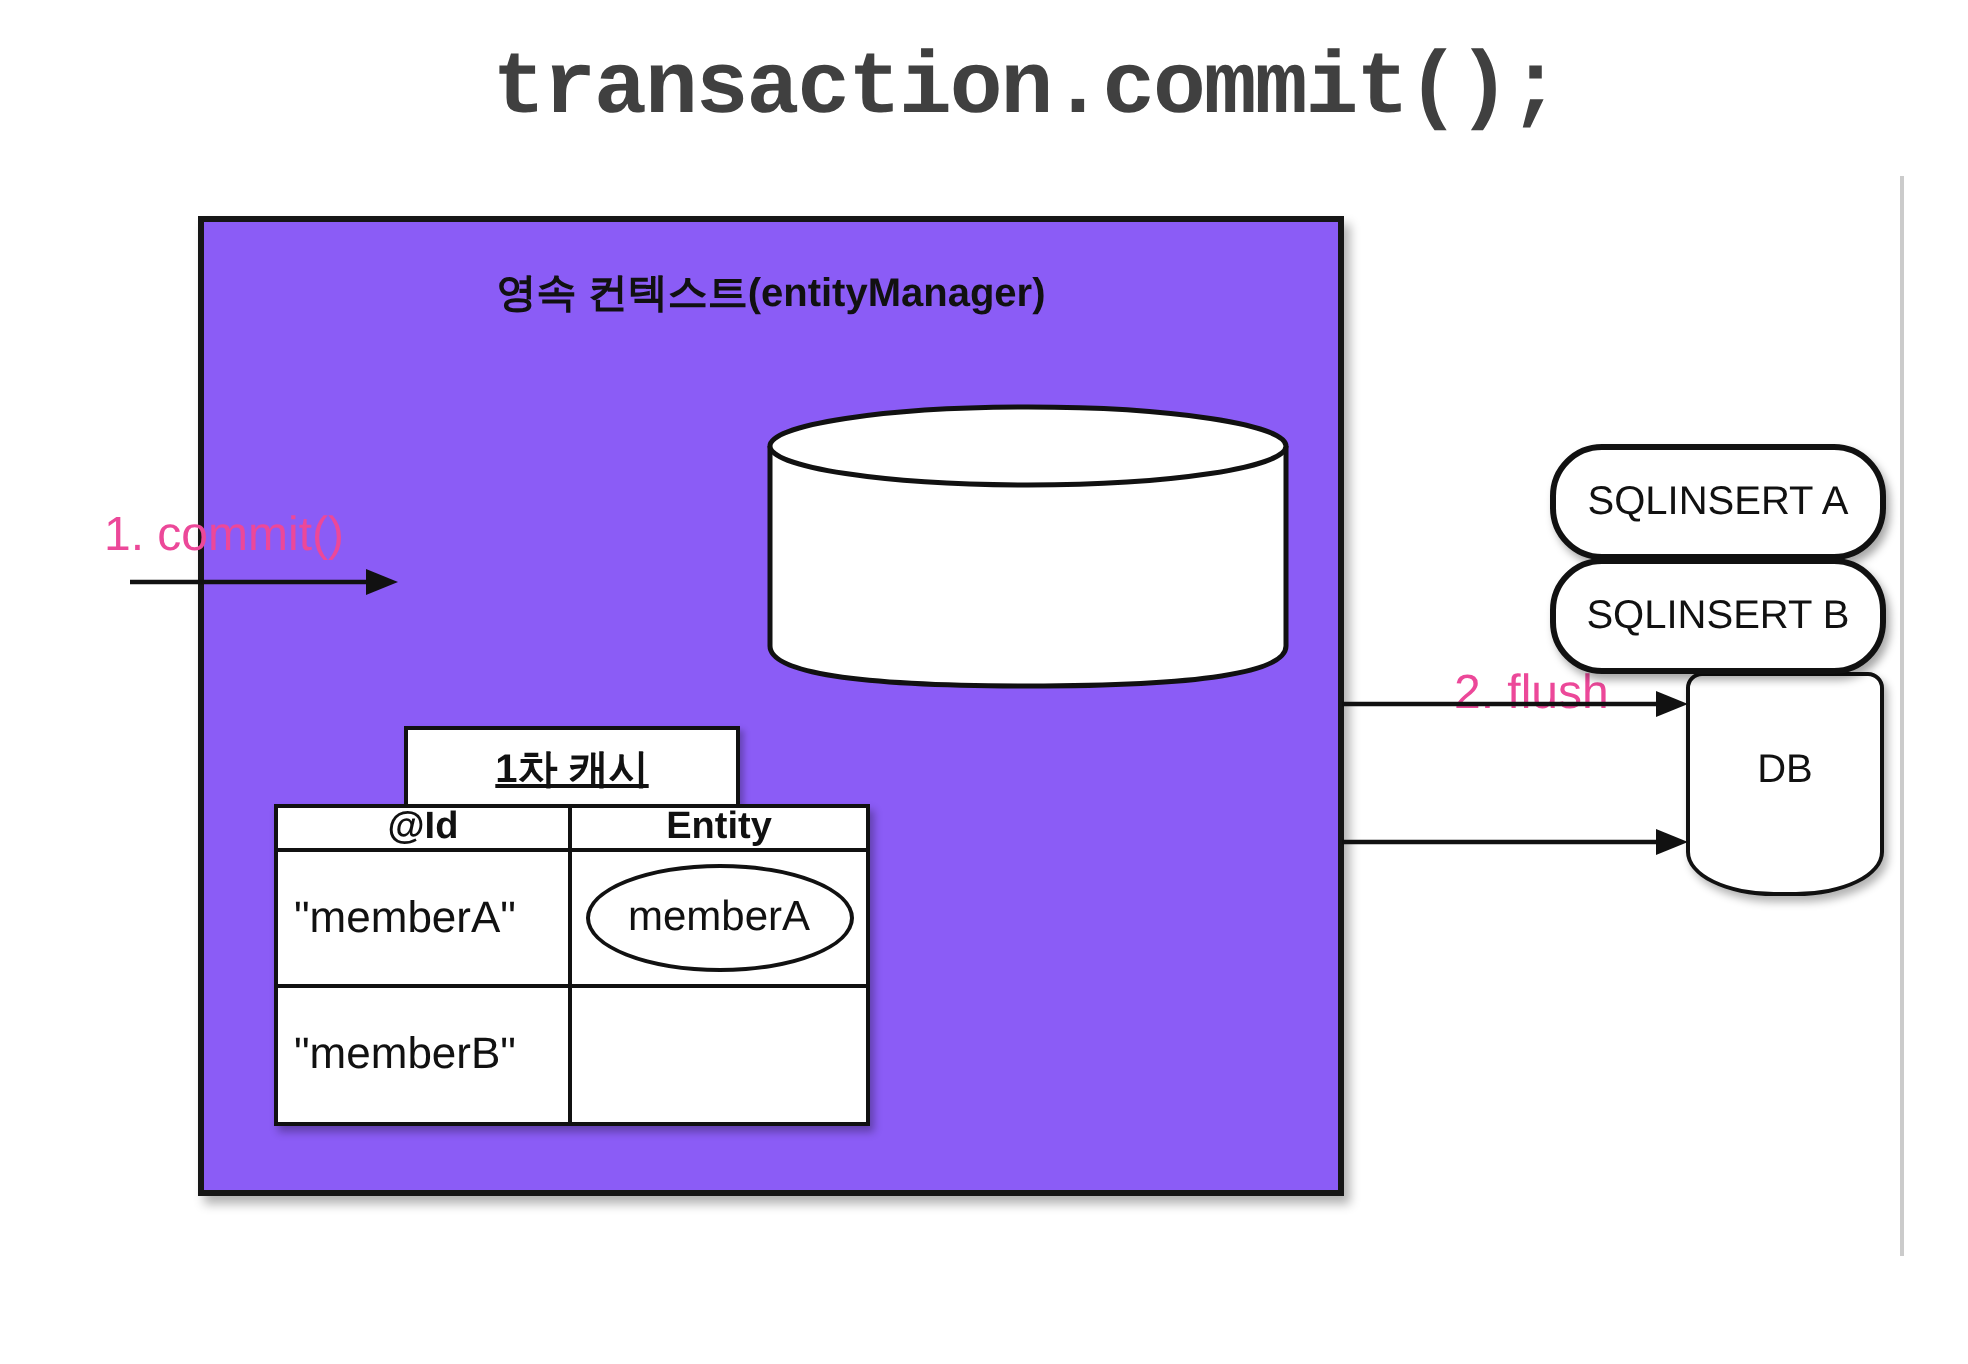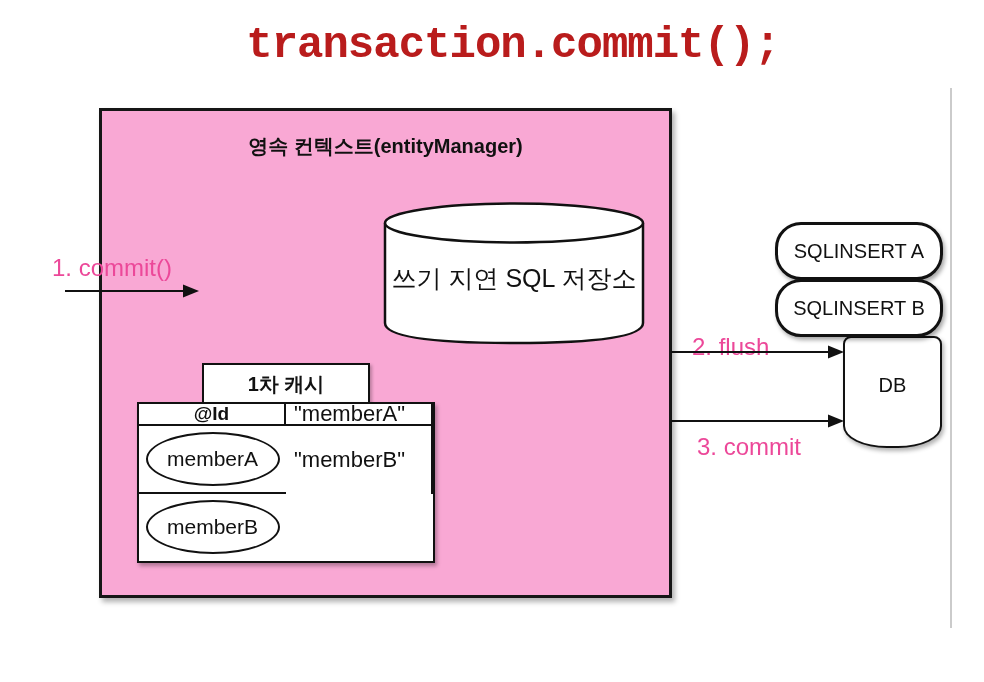--- a/index.html
+++ b/index.html
@@ -15,31 +15,31 @@
   }
   .abs { position: absolute; }
 
   .title {
     left: 42px; top: 20px; width: 942px;
     text-align: center;
     font-family: "Liberation Mono", "DejaVu Sans Mono", monospace;
     font-weight: bold;
     font-size: 44px;
     letter-spacing: -1px;
-    color: #b91c1c;
+    color: #404040;
   }
 
   .guide-line {
     left: 950px; top: 88px; width: 2px; height: 540px;
     background: #cbcbcb;
   }
 
   .pc-box {
     left: 99px; top: 108px; width: 573px; height: 490px;
-    background: #f9a8d4;
+    background: #8b5cf6;
     border: 3px solid #161616;
     box-shadow: 3px 4px 5px rgba(0,0,0,0.30);
   }
   .pc-label {
     position: absolute; left: 0; right: 0; top: 22px;
     text-align: center;
     font-size: 20px;
     font-weight: bold;
   }
 
@@ -47,31 +47,32 @@
   .cylinder svg { display: block; }
   .cylinder-label {
     position: absolute; left: 0; right: 0; top: 60px;
     text-align: center;
     font-size: 25px;
     color: #111;
   }
 
   .annot { font-size: 24px; color: #ec4899; white-space: nowrap; }
   .annot-commit1 { left: 52px;  top: 254px; }
-  .annot-flush   { left: 692px; top: 308px; margin-top: 25px; }
+  .annot-flush   { left: 727px; top: 308px; margin-top: 25px; }
   .annot-commit3 { left: 697px; top: 433px; }
 
   .cache-tab {
     left: 202px; top: 363px; width: 168px; height: 42px;
     background: #ffffff;
     border: 2.5px solid #111;
     box-shadow: 2px 2px 3px rgba(0,0,0,0.25);
     display: flex; align-items: center; justify-content: center;
     font-size: 20px; font-weight: 600;
     z-index: 2;
+    text-decoration: underline;
   }
 
   .cache-table {
     left: 137px; top: 402px; width: 298px; height: 161px;
     background: #ffffff;
     border: 2.5px solid #111;
     box-shadow: 2px 3px 4px rgba(0,0,0,0.30);
     display: grid;
     grid-template-columns: 1fr 1fr;
     grid-template-rows: 22px 1fr 1fr;
@@ -139,58 +140,54 @@
 
   <div class="abs pc-box">
     <div class="pc-label">영속 컨텍스트(entityManager)</div>
   </div>
 
   <div class="abs cylinder">
     <svg width="262" height="143" viewBox="0 0 262 143">
       <path d="M 2 21 L 2 121 Q 2 141 131 141 Q 260 141 260 121 L 260 21" fill="#ffffff" stroke="#111" stroke-width="2.5"></path>
       <ellipse cx="131" cy="21" rx="129" ry="19.5" fill="#ffffff" stroke="#111" stroke-width="2.5"></ellipse>
     </svg>
-    <div class="cylinder-label">쓰기 지연 SQL 저장소</div>
   </div>
 
   <div class="abs cache-tab">
     <span>1차 캐시</span>
   </div>
 
   <div class="abs cache-table">
     <div class="cell cell-head cell-col1">@Id</div>
+    <div class="cell cell-head">Entity</div>
 
     <div class="cell cell-id cell-col1 cell-rowdiv">"memberA"</div>
     <div class="cell cell-entity cell-rowdiv">
       <div class="entity-ellipse">memberA</div>
     </div>
 
     <div class="cell cell-id cell-col1">"memberB"</div>
-    <div class="cell cell-entity">
-      <div class="entity-ellipse">memberB</div>
-    </div>
   </div>
 
   <div class="abs sql-box sql-a">
     <span>SQL</span>
     <span>INSERT A</span>
   </div>
 
   <div class="abs sql-box sql-b">
     <span>SQL</span>
     <span>INSERT B</span>
   </div>
 
   <div class="abs db-shape">
     <span>DB</span>
   </div>
 
   <div class="abs annot annot-commit1">1. commit()</div>
   <div class="abs annot annot-flush">2. flush</div>
-  <div class="abs annot annot-commit3">3. commit</div>
 
   <svg class="arrow-layer" width="984" height="682" viewBox="0 0 984 682">
     <g>
       <line x1="65" y1="291" x2="184" y2="291" stroke="#111" stroke-width="2.2"></line>
       <polygon points="183,284.5 199,291 183,297.5" fill="#111"></polygon>
     </g>
     <g>
       <line x1="671" y1="352" x2="829" y2="352" stroke="#111" stroke-width="2.2"></line>
       <polygon points="828,345.5 844,352 828,358.5" fill="#111"></polygon>
     </g>

